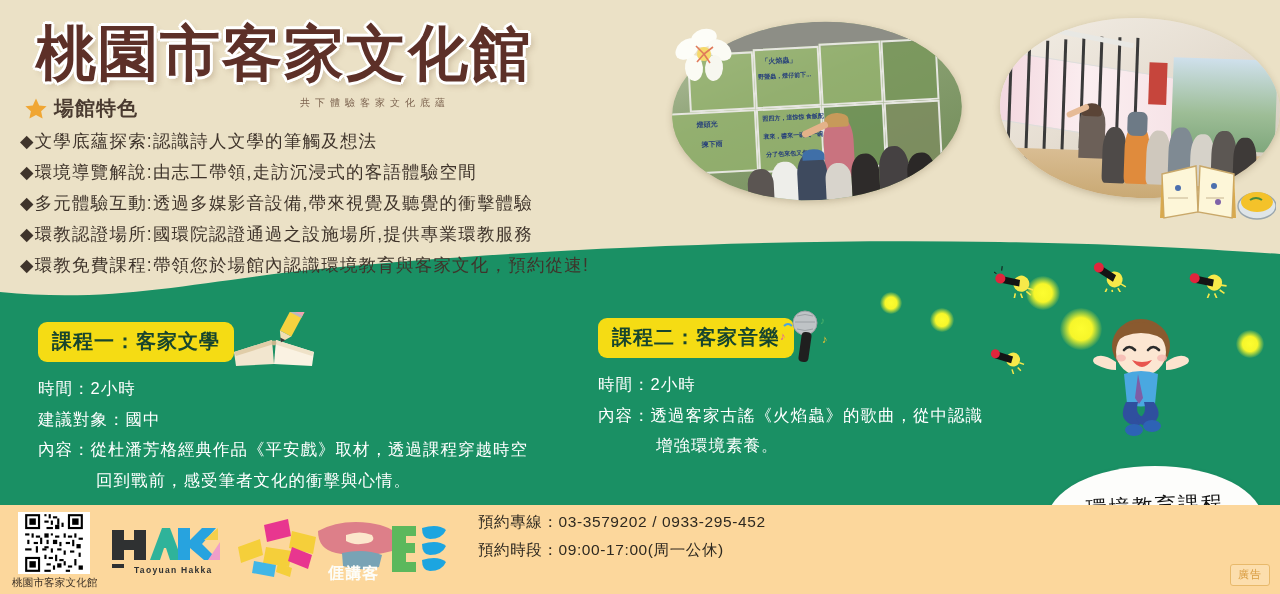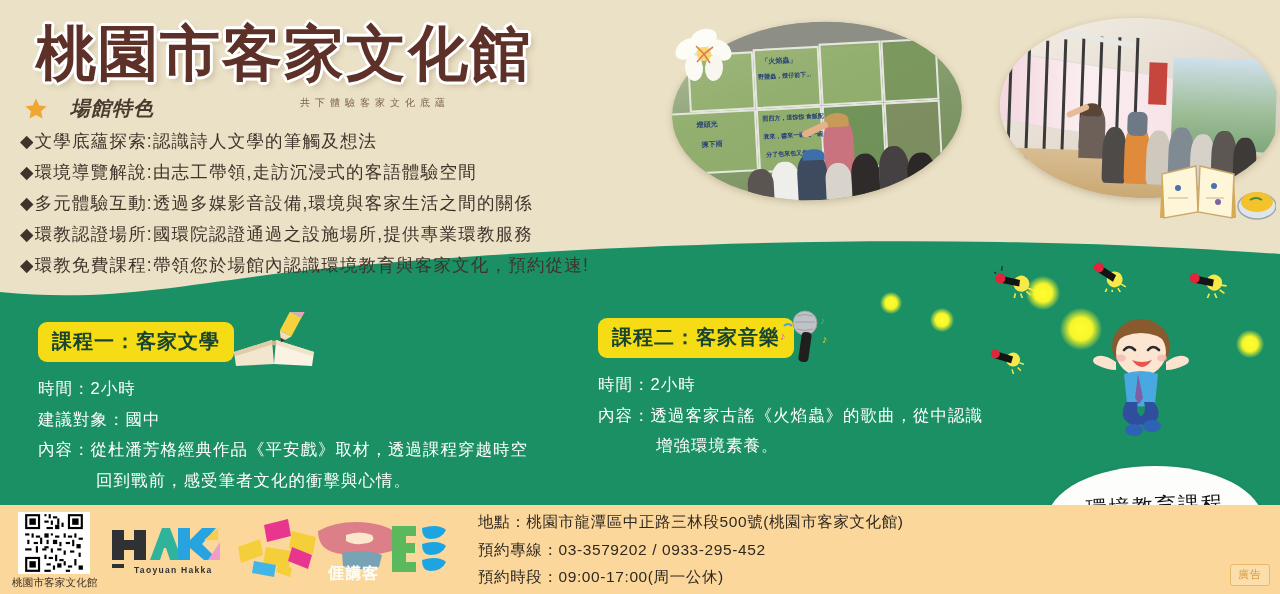--- a/index.html
+++ b/index.html
@@ -41,21 +41,21 @@
                  4px 4px 6px rgba(120,90,60,.30);
     white-space:nowrap;
   }
   .subtitle {
     position:absolute; left:300px; top:96px;
     font-size:10px; letter-spacing:5px; color:#7d6450; white-space:nowrap;
   }
 
   .feature-head {
     position:absolute; left:24px; top:95px;
-    display:flex; align-items:center; gap:22px;font-style:italic;
+    display:flex; align-items:center; gap:6px;
   }
   .star { width:24px; height:24px; display:block; }
   .feature-head .lbl { font-size:20px; font-weight:bold; color:#4a3b30; letter-spacing:1px; }
 
   .bullets { position:absolute; left:20px; top:133px; width:700px; }
   .bullet {
     font-size:17.5px; color:#3f342b; letter-spacing:1.2px;
     line-height:1.0; margin-bottom:13.5px; white-space:nowrap;
     display:flex; align-items:flex-start;
   }
@@ -185,21 +185,21 @@
   <div class="feature-head">
     <svg class="star" viewBox="0 0 24 24" aria-hidden="true">
       <polygon points="12,1.5 15.2,8.4 22.6,9.3 17.1,14.3 18.6,21.6 12,17.9 5.4,21.6 6.9,14.3 1.4,9.3 8.8,8.4" fill="#f0a633"></polygon>
     </svg>
     <span class="lbl">場館特色</span>
   </div>
 
   <div class="bullets">
     <div class="bullet">◆文學底蘊探索:認識詩人文學的筆觸及想法</div>
     <div class="bullet">◆環境導覽解說:由志工帶領,走訪沉浸式的客語體驗空間</div>
-    <div class="bullet">◆多元體驗互動:透過多媒影音設備,環境與客家生活之間的關係</div>
+    <div class="bullet">◆多元體驗互動:透過多媒影音設備,帶來視覺及聽覺的衝擊體驗</div>
     <div class="bullet">◆環教認證場所:國環院認證通過之設施場所,提供專業環教服務</div>
     <div class="bullet">◆環教免費課程:帶領您於場館內認識環境教育與客家文化，預約從速!</div>
   </div>
 
   <div class="photo photo-1">
     <div class="photo-inner">
       <div class="p1-sky"></div>
       <div class="p1-ceil"></div>
 
       <div class="p1-panel" style="left:18px;  top:26px;  width:66px; height:58px;"></div>
@@ -525,21 +525,20 @@
     <svg class="logo logo-ee" style="left:388px;top:17px;" viewBox="0 0 62 54" aria-hidden="true">
       <g>
         <path d="M4 4 h24 v10 H18 v7 h9 v10 h-9 v9 h10 v10 H4 Z" fill="#5cb85c"></path>
         <path d="M34 6 q16 -5 24 2 q-4 9 -16 9 q-8 0 -8 -11 Z" fill="#1ca5e0"></path>
         <path d="M34 22 q16 -5 24 2 q-4 9 -16 9 q-8 0 -8 -11 Z" fill="#1ca5e0"></path>
         <path d="M34 38 q16 -5 24 2 q-4 9 -16 9 q-8 0 -8 -11 Z" fill="#1ca5e0"></path>
       </g>
     </svg>
 
     <div class="contact" style="position:absolute;left:478px;top:9px;">
-      <div>地點：桃園市龍潭區中正路三林段500號(桃園市客家文化館)</div>
       <div>預約專線：03-3579202 / 0933-295-452</div>
       <div>預約時段：09:00-17:00(周一公休)</div>
     </div>
 
     <div class="ad-badge">廣告</div>
   </div>
 
 </div>
 
 </body></html>

